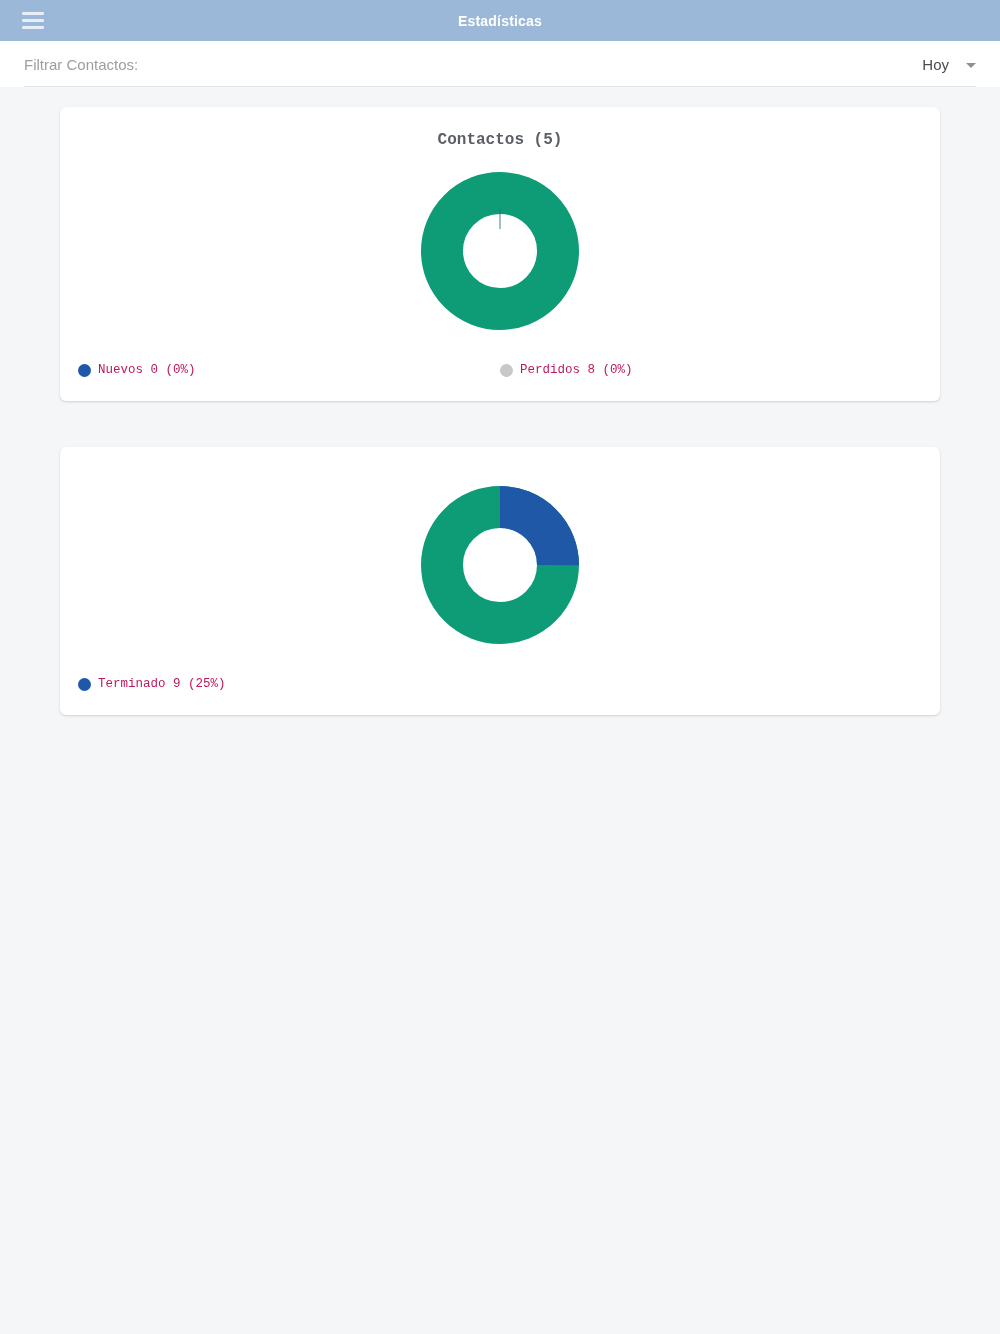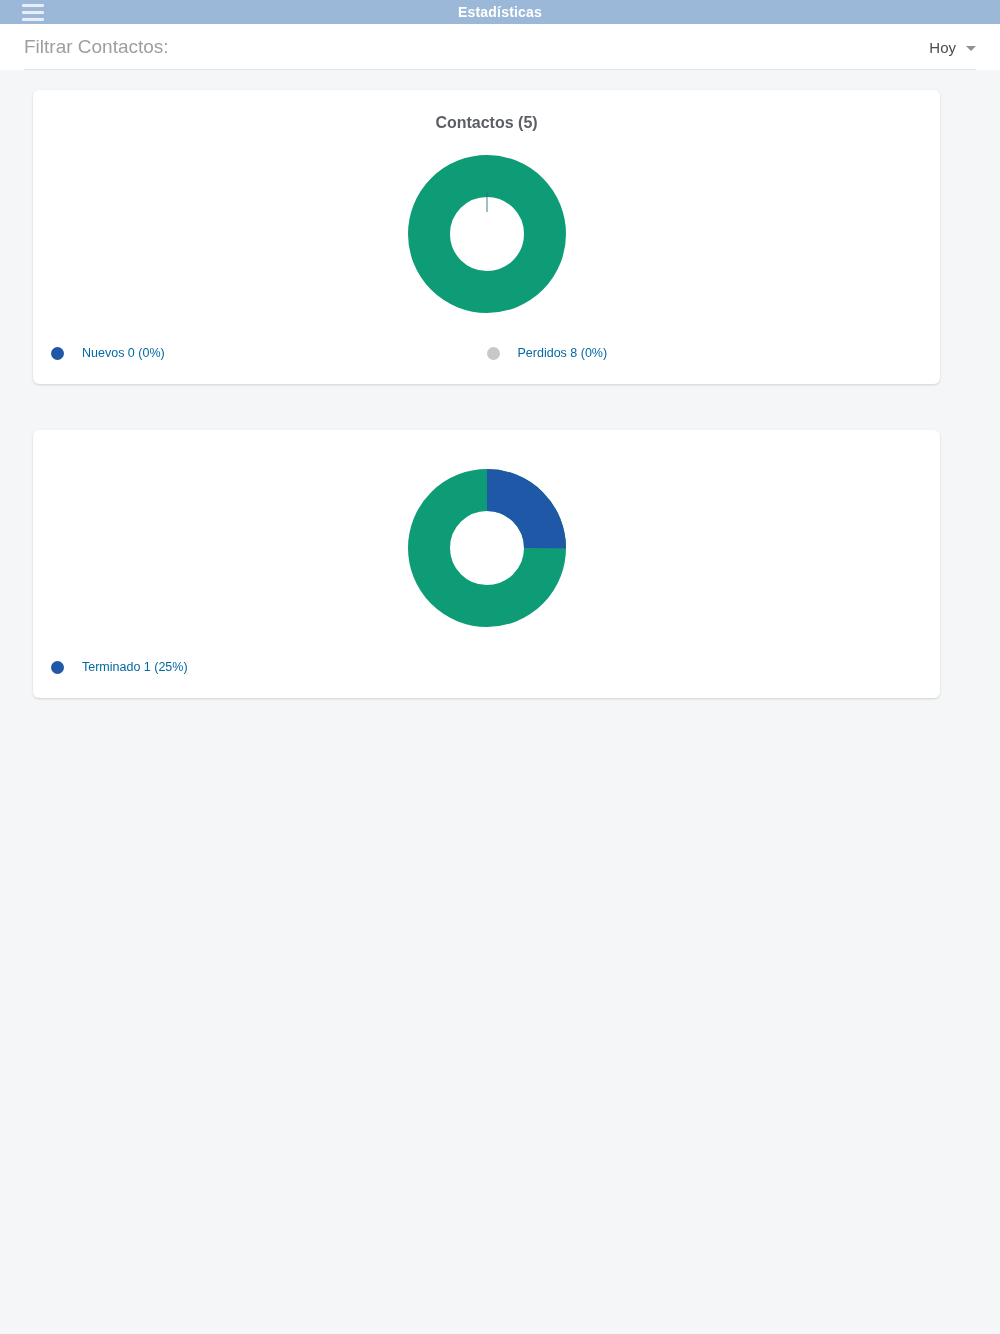--- a/index.html
+++ b/index.html
@@ -16,21 +16,21 @@
     position: relative;
     width: 1000px;
     height: 1334px;
     background: #f5f6f7;
     overflow: hidden;
   }
 
   
   .appbar {
     position: relative;
-    height: 24px;
+    height: 41px;
     background: #9cb8d8;
     display: flex;
     align-items: center;
     justify-content: center;
   }
   .menu-btn {
     position: absolute;
     left: 22px;
     top: 50%;
     transform: translateY(-50%);
@@ -70,29 +70,29 @@
   .filterbar::after {
     content: "";
     position: absolute;
     left: 24px;
     right: 24px;
     bottom: 0;
     height: 1px;
     background: #e3e4e6;
   }
   .filter-label {
-    font-size: 19px;
+    font-size: 15px;
     color: #9b9ea3;
     font-weight: normal;
   }
   .filter-select {
     margin-left: auto;
     display: inline-flex;
     align-items: baseline;
-    gap: 10px;
+    gap: 17px;
     cursor: pointer;
     background: transparent;
     border: 0;
     padding: 0;
   }
   .filter-select-value {
     font-size: 15px;
     color: #4a4d52;
     font-family: "Liberation Sans", sans-serif;
   }
@@ -100,21 +100,22 @@
     width: 0; height: 0;
     border-left: 5px solid transparent;
     border-right: 5px solid transparent;
     border-top: 5px solid #8d9096;
     position: relative;
     top: -2px;
   }
 
   
   .content {
-    padding: 20px 60px 0 33px;
+    padding: 20px 60px 0 60px;
+    font-family: Liberation Mono, monospace;
   }
   .card {
     background: #ffffff;
     border-radius: 6px;
     box-shadow: 0 1px 3px rgba(0,0,0,.10), 0 1px 2px rgba(0,0,0,.06);
     padding: 24px 0 18px 0;
     margin-bottom: 46px;
   }
   .card-title {
     text-align: center;
@@ -154,23 +155,22 @@
     cursor: pointer;
   }
   .legend-dot {
     width: 13px;
     height: 13px;
     border-radius: 50%;
     flex: 0 0 13px;
   }
   .legend-text {
     font-size: 12.5px;
-    color: #0369a1;
+    color: #be185d;
     white-space: nowrap;
-    margin-left: 11px;
   }
 </style>
 </head>
 <body>
 
 <div class="app">
 
   <div class="appbar">
     <button class="menu-btn">
       <span></span>
@@ -226,20 +226,20 @@
           <circle cx="80" cy="80" r="58" fill="none" stroke="#0d9c76" stroke-width="42"></circle>
 
           <circle cx="80" cy="80" r="58" fill="none" stroke="#2058a8" stroke-width="42" stroke-dasharray="91.1 364.4" transform="rotate(-90 80 80)"></circle>
         </svg>
       </div>
 
       <div class="legend">
         <div class="legend-col">
           <div class="legend-item">
             <span class="legend-dot" style="background:#2058a8"></span>
-            <span class="legend-text">Terminado 1 (25%)</span>
+            <span class="legend-text">Terminado 9 (25%)</span>
           </div>
         </div>
       </div>
     </div>
 
   </div>
 </div>
 
 </body></html>

